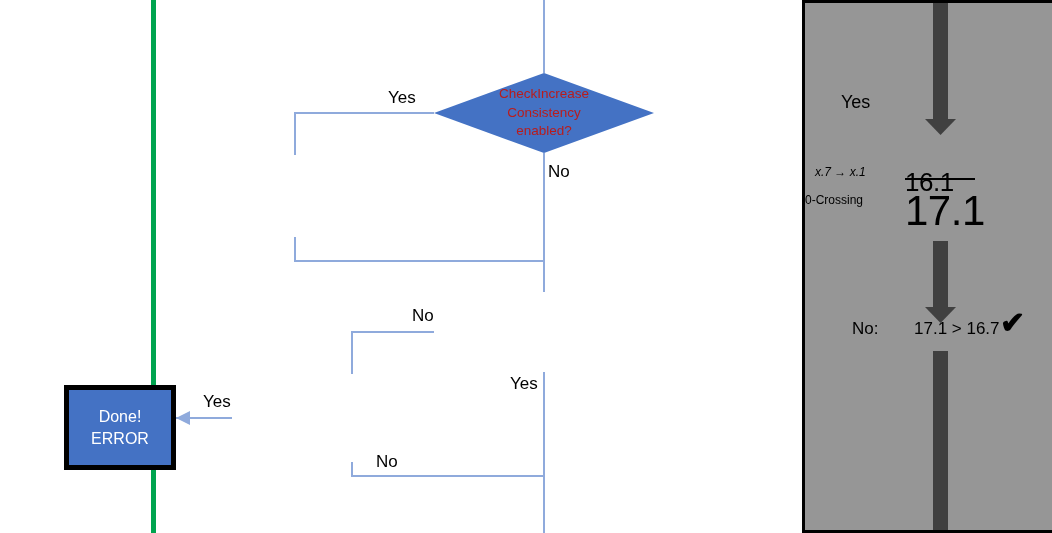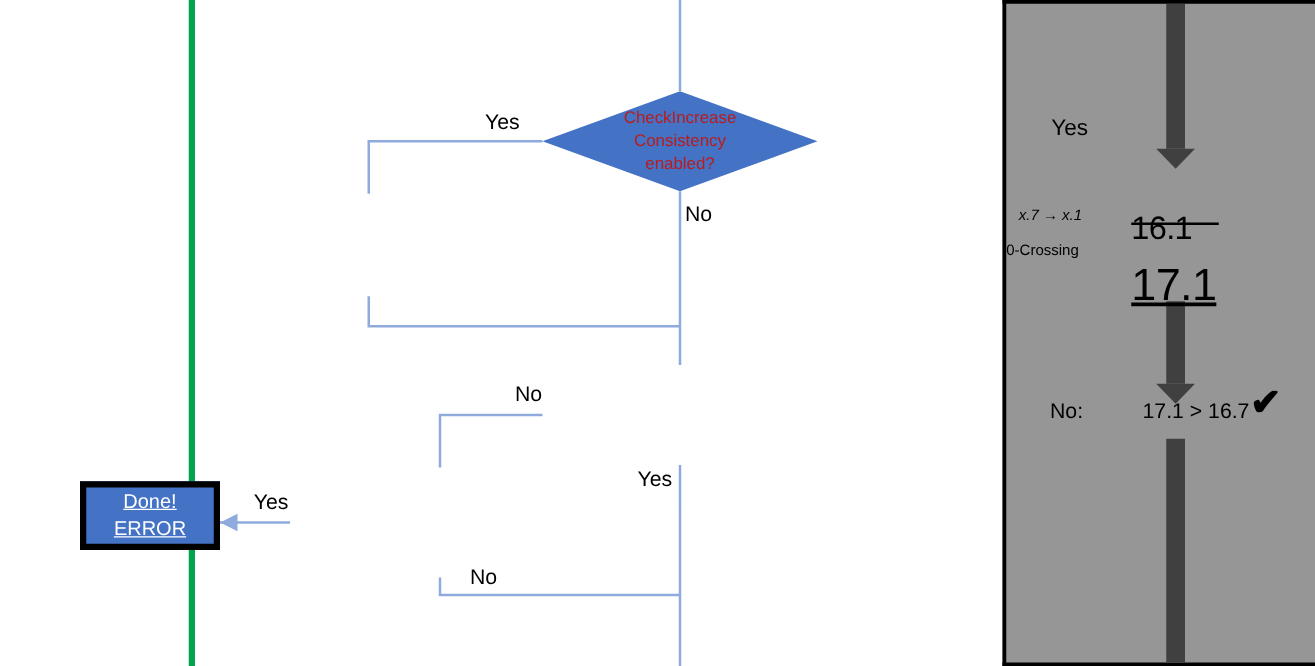--- a/index.html
+++ b/index.html
@@ -111,30 +111,30 @@
   }
   .panel-text {
     position: absolute;
     color: #000000;
     white-space: nowrap;
   }
   #panel-yes       { left: 36px;  top: 89px;  font-size: 18px; }
   #panel-x7x1      { left: 10px;  top: 162px; font-size: 12px; font-style: italic; }
   #panel-zero      { left: 0px;   top: 190px; font-size: 12px; }
   #panel-val-a     { left: 100px; top: 164px; font-size: 26px; letter-spacing: -0.5px; }
-  #panel-val-b     { left: 100px; top: 204px; font-size: 36px; letter-spacing: -0.5px; text-decoration: underline; }
+  #panel-val-b     { left: 100px; top: 184px; font-size: 42px; letter-spacing: -0.5px; }
   #panel-strike {
     position: absolute;
     left: 100px;
     top: 175px;
     width: 70px;
     height: 2px;
     background: #000000;
   }
-  #panel-no-label  { left: 35px;  top: 316px; font-size: 17px; }
+  #panel-no-label  { left: 47px;  top: 316px; font-size: 17px; }
   #panel-compare   { left: 89px;  top: 316px; font-size: 17px; margin-left: 20px; }
   #panel-check     { left: 195px; top: 305px; font-size: 30px; font-weight: bold; line-height: 1; }
 </style>
 </head>
 <body>
 
 <div id="stage">
 
   <svg id="connectors" viewBox="0 0 1052 533" preserveAspectRatio="none">
     <g fill="none" stroke="#8FAADC" stroke-width="2">
@@ -172,21 +172,21 @@
     <div class="diamond-label">
       <span>CheckIncrease</span>
       <span>Consistency</span>
       <span>enabled?</span>
     </div>
   </div>
 
 
 
 
-  <div class="proc-box bordered" style="left:64px; top:385px; width:112px; height:55px;text-decoration:underline;">
+  <div class="proc-box bordered" style="left:64px; top:385px; width:112px; height:85px;">
     <span>Done!</span>
     <span>ERROR</span>
   </div>
 
   <div class="edge-label" style="left:388px; top:88px;">Yes</div>
 
   <div class="edge-label" style="left:548px; top:162px;">No</div>
 
   <div class="edge-label" style="left:412px; top:306px;">No</div>
 

